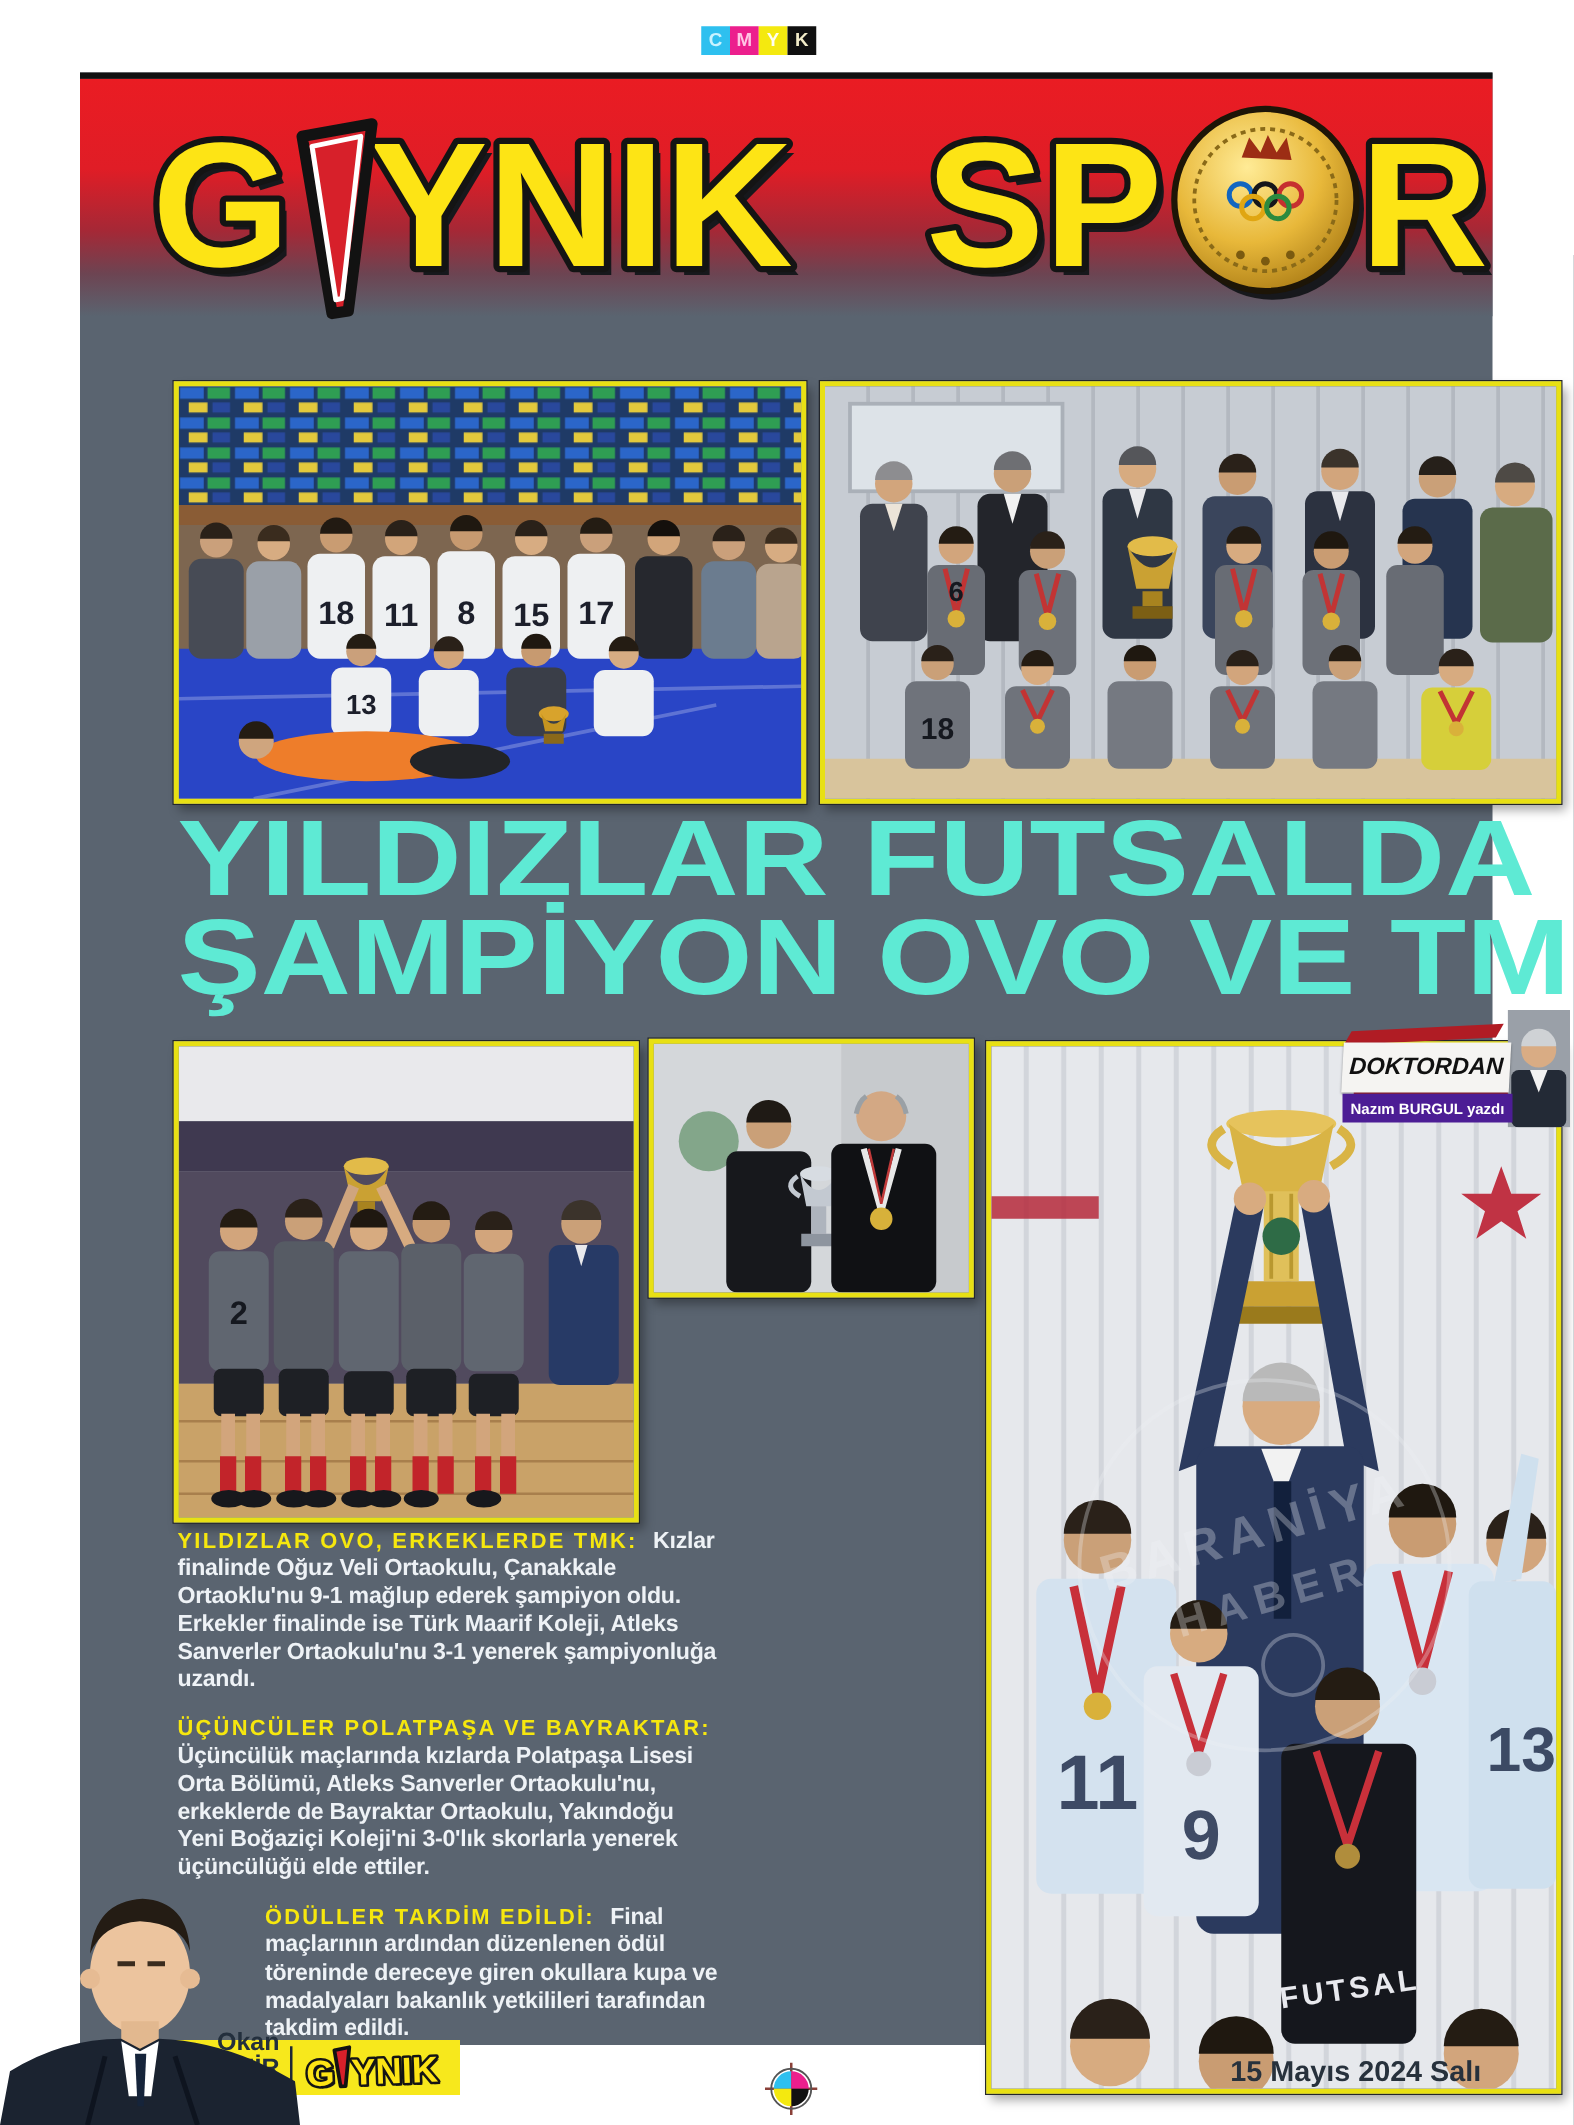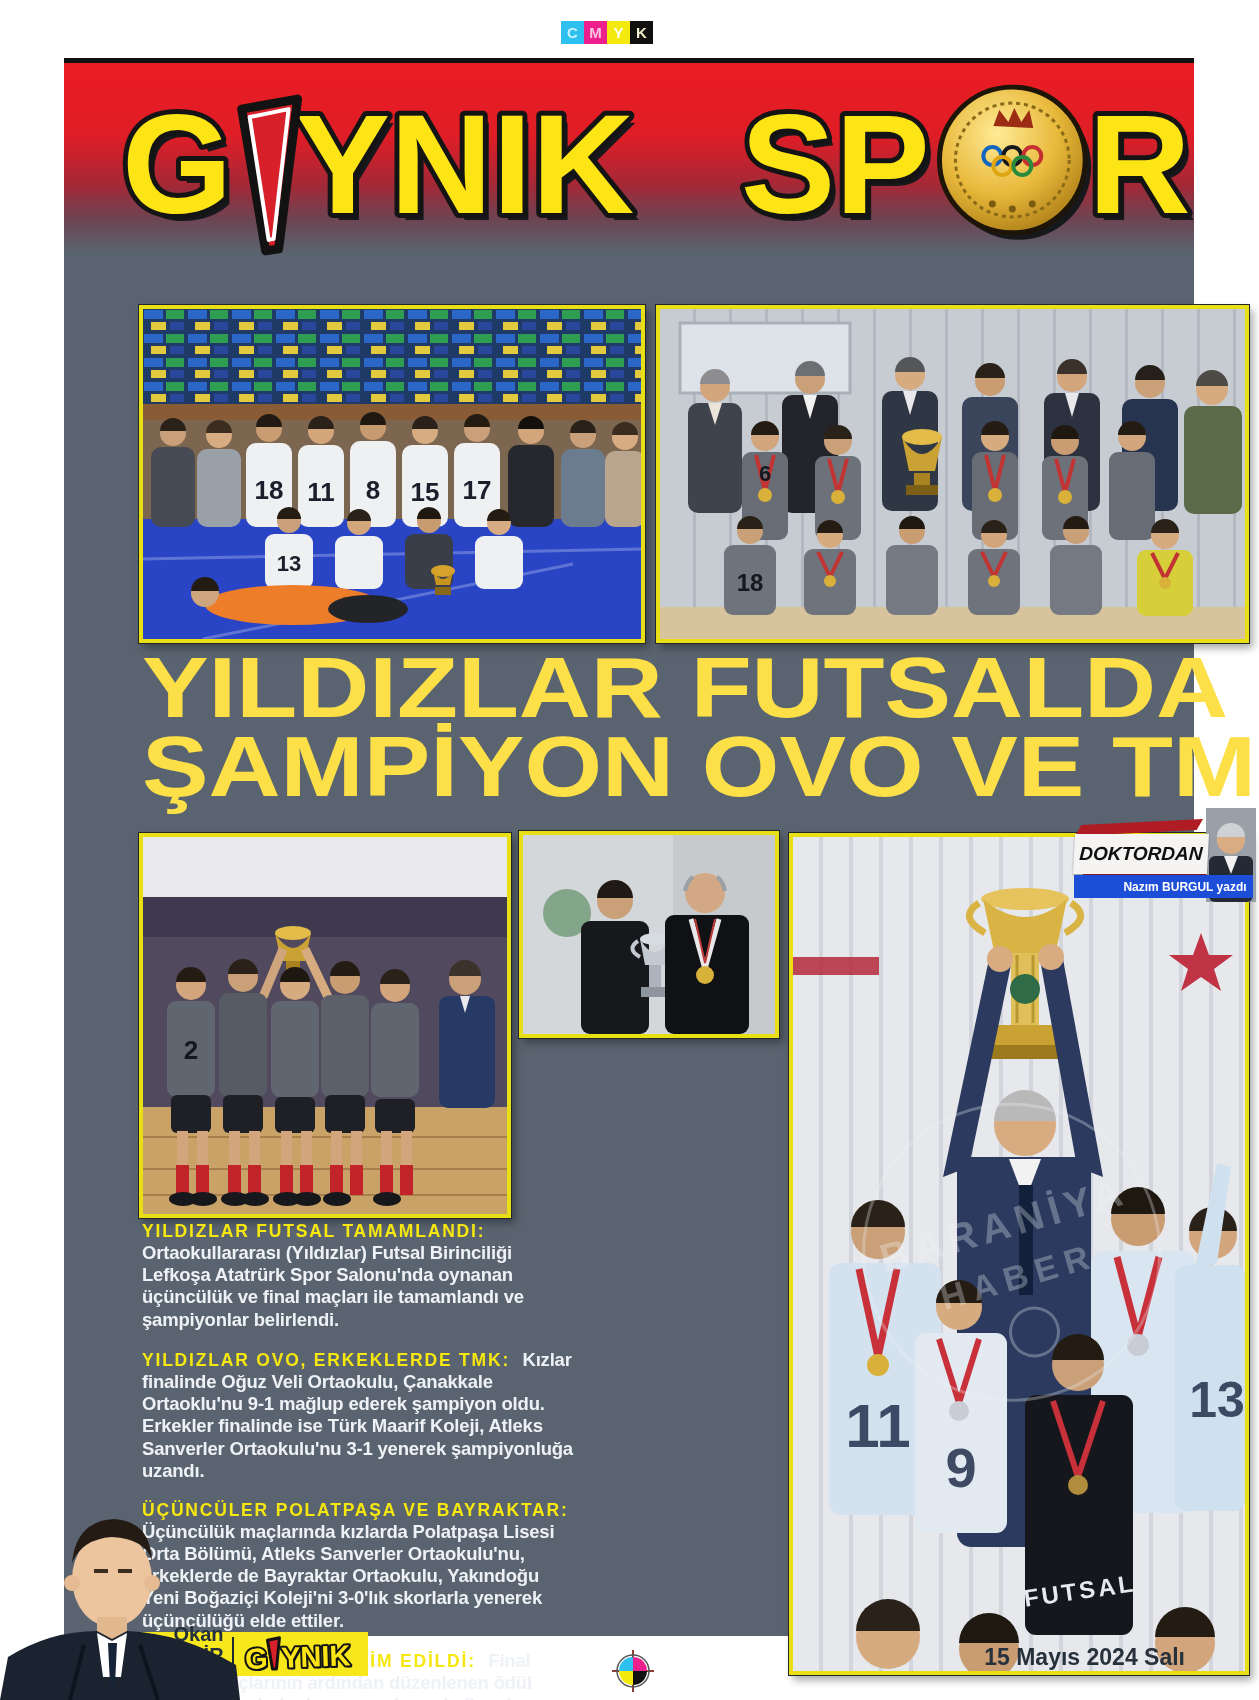--- a/index.html
+++ b/index.html
@@ -28,34 +28,34 @@
   
   .photo{position:absolute;border:4px solid #e8e014;box-shadow:0 0 0 1px #23262b,4px 5px 8px rgba(0,0,0,.35);
     background:#8b929c;overflow:hidden;}
   .photo-topleft{left:75px;top:247px;width:498px;height:330px;}
   .photo-topright{left:592px;top:247px;width:585px;height:330px;}
   .photo-midleft{left:75px;top:775px;width:364px;height:377px;}
   .photo-center{left:455px;top:773px;width:252px;height:199px;}
   .photo-large{left:725px;top:775px;width:452px;height:834px;z-index:1;}
 
   
-  .headline{position:absolute;left:78px;top:590px;width:1010px;color:#fde047;font-weight:bold;z-index:2;}
+  .headline{position:absolute;left:78px;top:590px;width:1010px;color:#5eead4;font-weight:bold;z-index:2;}
   .headline .hl{display:block;font-size:86px;line-height:79px;white-space:nowrap;
     transform:scaleX(1.16);transform-origin:left center;letter-spacing:0px;}
 
   
   .doktordan{position:absolute;left:1010px;top:768px;width:182px;height:76px;z-index:5;}
   .dk-accent{position:absolute;left:6px;top:-4px;width:118px;height:11px;background:#b01c24;
     transform:skewX(-32deg) rotate(-3deg);}
   .dk-title{position:absolute;left:0;top:8px;width:134px;height:40px;background:#f5f4f2;
     color:#101010;font-style:italic;font-weight:bold;font-size:19px;
     display:flex;align-items:center;justify-content:center;transform:skewX(-3deg);
     box-shadow:0 1px 2px rgba(0,0,0,.4);}
-  .dk-sub{position:absolute;left:0;top:49px;width:136px;height:23px;background:#1d4ed8;
-    color:#ffffff;font-size:12px;font-weight:bold;display:flex;align-items:center;justify-content:center;padding-left:43px;}
+  .dk-sub{position:absolute;left:0;top:49px;width:136px;height:23px;background:#4c1d95;
+    color:#ffffff;font-size:12px;font-weight:bold;display:flex;align-items:center;justify-content:center;}
   .dk-photo{position:absolute;right:0;top:-18px;width:50px;height:94px;overflow:hidden;}
 
   
   .articles{position:absolute;left:78px;top:1163px;width:436px;z-index:2;}
   .article{margin:0 0 18px 0;line-height:1.2;}
   .article.indent{padding-left:70px;}
   .a-head{color:#f6e70e;font-weight:bold;font-size:17.5px;letter-spacing:1.8px;margin-right:8px;}
   .a-body{color:#eef2f6;font-weight:bold;font-size:18.5px;letter-spacing:-0.2px;}
 
   
@@ -630,24 +630,20 @@
         <rect x="3" y="48" width="44" height="46" rx="6" fill="#232a36"></rect>
         <polygon points="18,48 32,48 25,66" fill="#f2f2f2"></polygon>
       </svg>
     </div>
     <div class="dk-title">DOKTORDAN</div>
     <div class="dk-sub">Nazım BURGUL yazdı</div>
   </div>
 
   <div class="articles">
     <p class="article">
-      <span class="a-head">YILDIZLAR FUTSAL TAMAMLANDI:</span>
-      <span class="a-body">Ortaokullararası (Yıldızlar) Futsal Birinciliği Lefkoşa Atatrürk Spor Salonu'nda oynanan üçüncülük ve final maçları ile tamamlandı ve şampiyonlar belirlendi.</span>
-    </p>
-    <p class="article">
       <span class="a-head">YILDIZLAR OVO, ERKEKLERDE TMK:</span>
       <span class="a-body">Kızlar finalinde Oğuz Veli Ortaokulu, Çanakkale Ortaoklu'nu 9-1 mağlup ederek şampiyon oldu. Erkekler finalinde ise Türk Maarif Koleji, Atleks Sanverler Ortaokulu'nu 3-1 yenerek şampiyonluğa uzandı.</span>
     </p>
     <p class="article">
       <span class="a-head">ÜÇÜNCÜLER POLATPAŞA VE BAYRAKTAR:</span>
       <span class="a-body">Üçüncülük maçlarında kızlarda Polatpaşa Lisesi Orta Bölümü, Atleks Sanverler Ortaokulu'nu, erkeklerde de Bayraktar Ortaokulu, Yakındoğu Yeni Boğaziçi Koleji'ni 3-0'lık skorlarla yenerek üçüncülüğü elde ettiler.</span>
     </p>
     <p class="article indent">
       <span class="a-head">ÖDÜLLER TAKDİM EDİLDİ:</span>
       <span class="a-body">Final maçlarının ardından düzenlenen ödül töreninde dereceye giren okullara kupa ve madalyaları bakanlık yetkilileri tarafından takdim edildi.</span>

